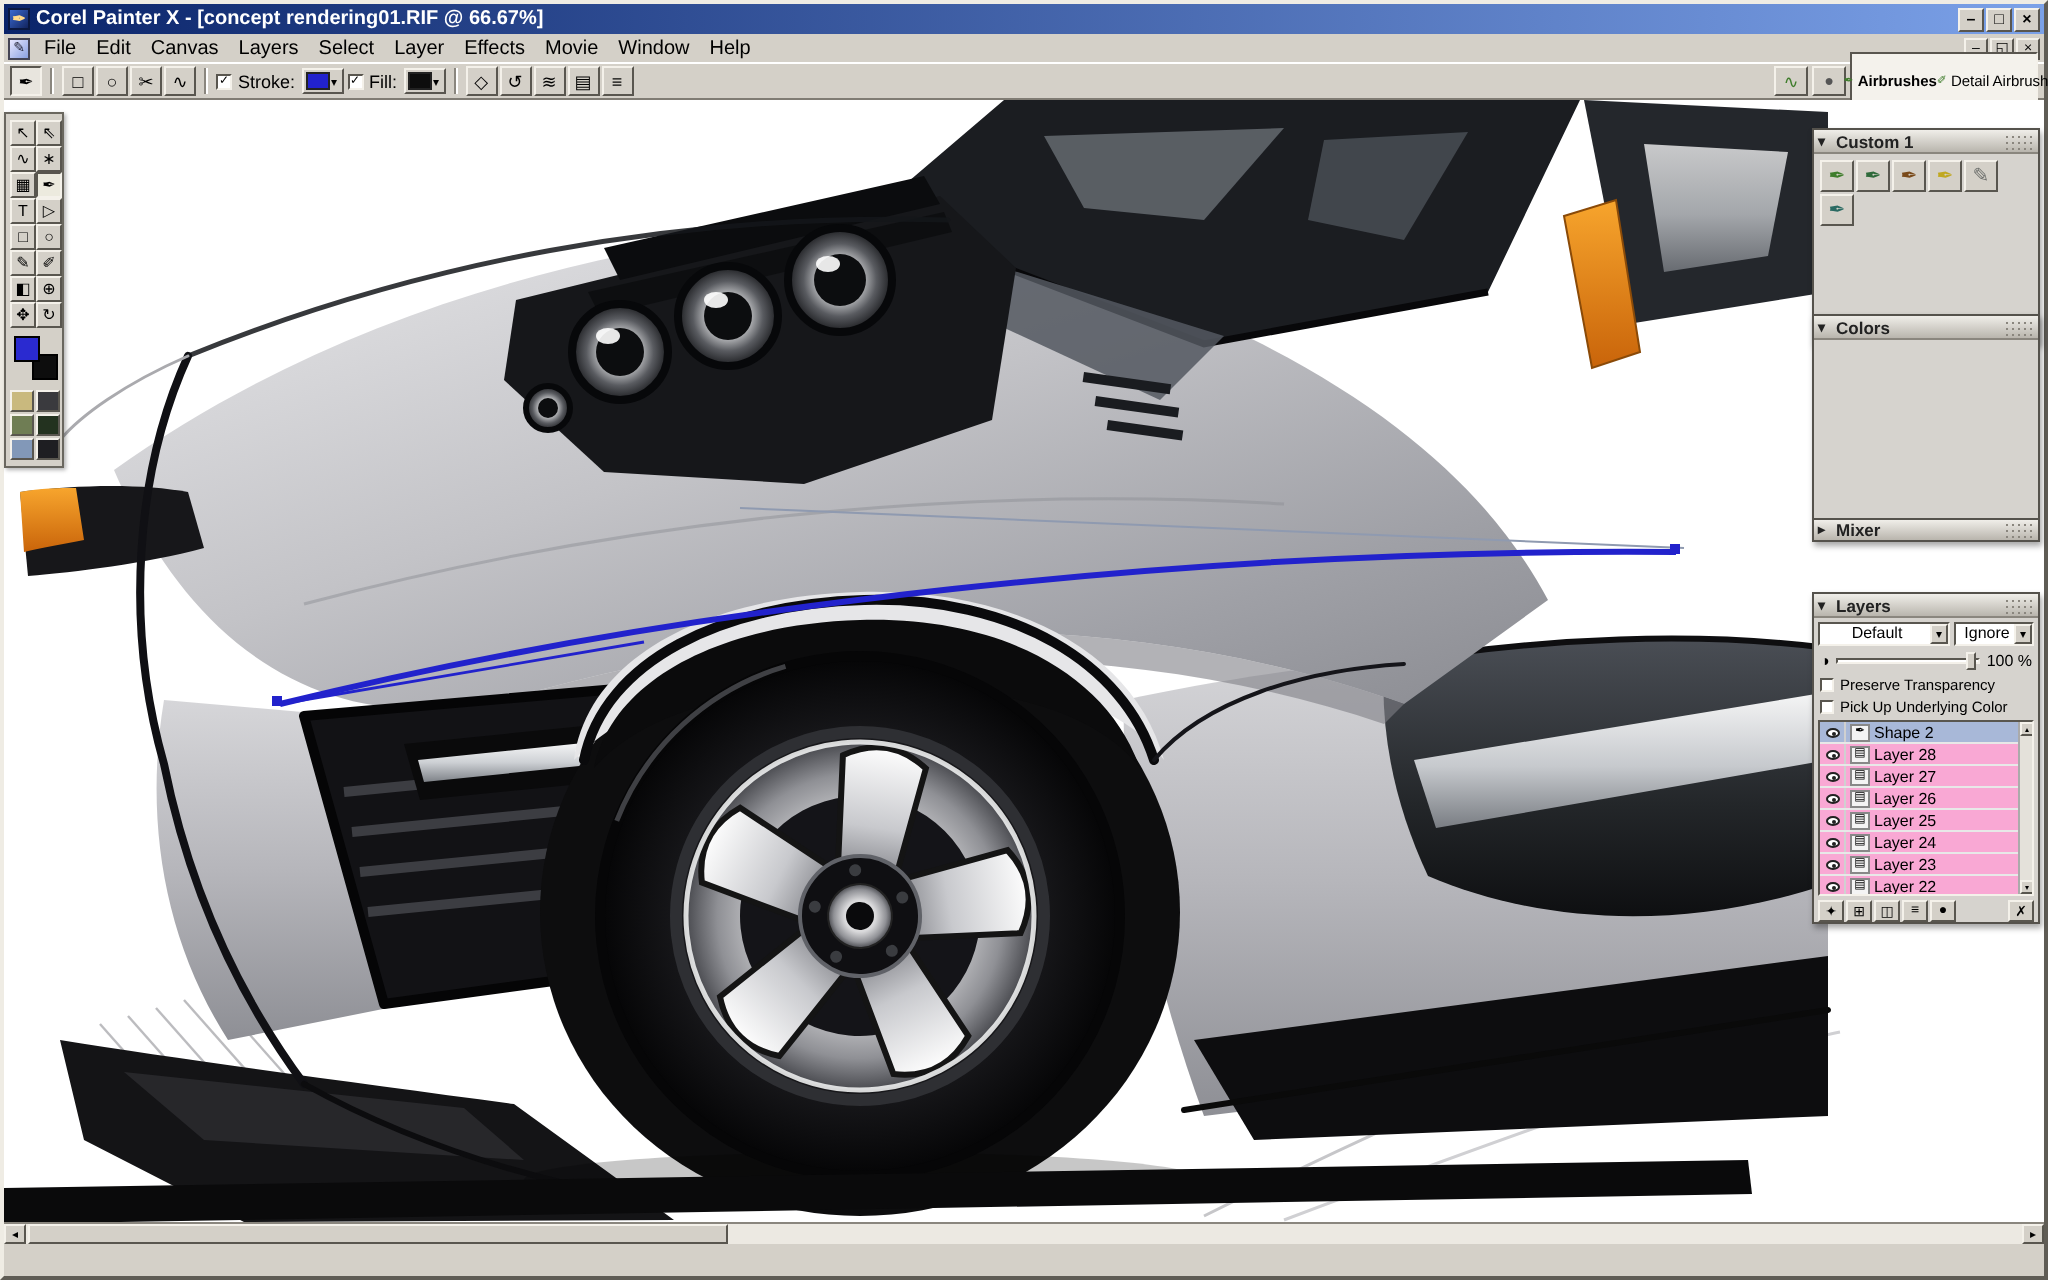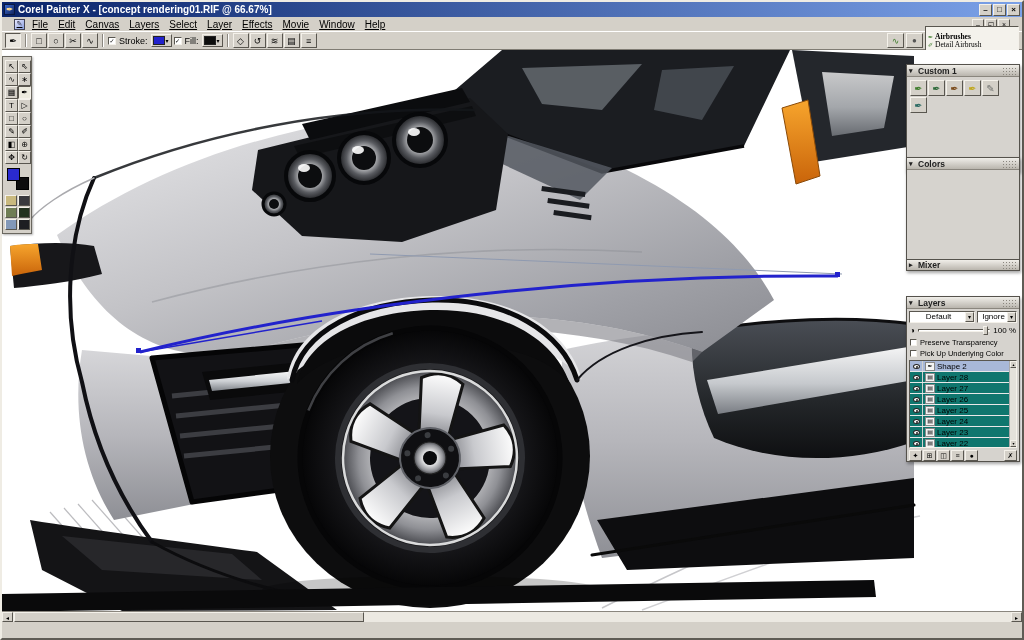--- a/index.html
+++ b/index.html
@@ -16,21 +16,21 @@
   .titlebar { height:15px; background:linear-gradient(90deg, var(--titlebar-left,#0a246a), var(--titlebar-right,#7ba1e8));
               display:flex; align-items:center; gap:3px; padding:0 2px; color:#fff;
               font-size:10px; font-weight:bold; }
   .app-icon { width:11px; height:11px; font-size:8px; color:#ffd98a; display:flex; align-items:center; justify-content:center;
               background:linear-gradient(135deg,#3a6ad0,#12245e); border:1px solid #0a1840; }
   .title-text { white-space:nowrap; overflow:hidden; }
   .win-buttons { margin-left:auto; display:flex; gap:1px; }
   .win-btn { width:13px; height:12px; font-size:8px; line-height:8px; color:#000; }
 
   
-  .menubar { height:14px; display:flex; align-items:center; padding:0 12px; font-size:10px; background:#d4d0c8;text-decoration:underline; }
+  .menubar { height:14px; display:flex; align-items:center; padding:0 2px; font-size:10px; background:#d4d0c8; }
   .doc-icon { width:11px; height:11px; margin-right:2px; background:linear-gradient(135deg,#e8e8ff,#8aa0e0);
               border:1px solid #445; font-size:7px; display:flex; align-items:center; justify-content:center; color:#223; }
   .menu-item { padding:1px 5px; }
   .mdi-buttons { margin-left:auto; display:flex; gap:1px; }
   .mdi-btn { width:12px; height:11px; font-size:7px; line-height:7px; }
 
   
   .propbar { height:19px; border-top:1px solid #fff; border-bottom:1px solid #807c74;
              display:flex; align-items:center; gap:2px; padding:0 3px; font-size:9px; background:#d4d0c8; }
   .pb-btn { width:16px; height:15px; font-size:9px; }
@@ -41,21 +41,21 @@
               background:#fff; border:1px solid; border-color:#59564f #f4f1ea #f4f1ea #59564f; }
   .pb-swatch { display:flex; align-items:center; height:13px; padding:1px; }
   .pb-swatch .chip { width:12px; height:9px; border:1px solid #222; }
   .pb-swatch .arrow { font-size:6px; padding:0 1px; }
   .chip-stroke { background:var(--stroke-blue,#2222cc); }
   .chip-fill { background:var(--secondary-color,#0d0d0d); }
   .pb-right { margin-left:auto; display:flex; align-items:center; gap:2px; }
   .ghost-btn { width:17px; height:15px; font-size:9px; color:#3f7d2c; }
   .dab-btn { width:17px; height:15px; font-size:8px; color:#555; }
   .brush-selector { width:94px; height:29px; background:#f4f2ec; border:1px solid; border-color:#59564f #f4f1ea #f4f1ea #59564f;
-                    display:flex; flex-direction:column; justify-content:center; padding-left:2px;font-family:Liberation Serif, serif; }
+                    display:flex; flex-direction:row; justify-content:center; padding-left:2px; }
   .brush-line { font-size:7.5px; line-height:8px; display:flex; gap:2px; align-items:center; white-space:nowrap; }
   .brush-line .mini { font-size:6px; color:#3f7d2c; }
 
   
   .workspace { position:absolute; left:0; right:0; top:48px; height:572px; background:#a8a49c; }
   .canvas-area { position:absolute; left:0; right:0; top:0; bottom:11px; background:#fff; overflow:hidden; }
   .canvas-area svg { position:absolute; left:0; top:0; }
 
   
   .toolbox { position:absolute; left:0; top:6px; width:30px; background:#d4d0c8; padding:3px 1px 3px 2px;
@@ -107,21 +107,21 @@
   .dd { flex:1; height:12px; display:flex; align-items:center; background:#fff;
         border:1px solid; border-color:#59564f #f4f1ea #f4f1ea #59564f; font-size:8px; }
   .dd .dd-text { flex:1; padding-left:2px; white-space:nowrap; overflow:hidden; }
   .dd .dd-arrow { width:9px; height:10px; font-size:6px; }
   .op-row { height:13px; display:flex; align-items:center; gap:3px; padding:0 3px; font-size:8px; }
   .op-icon { font-size:8px; }
   .op-groove { flex:1; height:3px; background:#fff; border:1px solid; border-color:#59564f #f4f1ea #f4f1ea #59564f; position:relative; }
   .op-thumb { position:absolute; right:1px; top:-4px; width:5px; height:9px; }
   .chk-row { height:11px; display:flex; align-items:center; gap:3px; padding-left:3px; font-size:7.5px; }
   .chk { width:7px; height:7px; background:#fff; border:1px solid; border-color:#59564f #f4f1ea #f4f1ea #59564f; }
-  .layer-list { position:relative; height:88px; margin:1px 2px; background:#0f766e; overflow:hidden;
+  .layer-list { position:relative; height:88px; margin:1px 2px; background:#f9a8d4; overflow:hidden;
                 border:1px solid; border-color:#59564f #f4f1ea #f4f1ea #59564f; font-size:8px; }
   .layer-rows { position:absolute; left:0; top:0; right:7px; }
   .layer-row { height:11px; display:flex; align-items:center; border-bottom:1px solid #e8e8e8; }
   .layer-row.on { background:var(--selection-blue,#a8b8d8); }
   .eye-cell { width:13px; align-self:stretch; border-right:1px solid #d0d0d0; display:flex; align-items:center; justify-content:center; }
   .eye-icon { width:7px; height:5px; border:1px solid #222; border-radius:50%; position:relative; background:#fff; }
   .eye-icon::after { content:""; position:absolute; left:2px; top:1px; width:2px; height:2px; background:#222; border-radius:50%; }
   .thumb { width:10px; height:9px; margin:0 2px; font-size:6px; line-height:7px; text-align:center;
            background:#f4f4f4; border:1px solid #888; overflow:hidden; }
   .layer-name { white-space:nowrap; }

